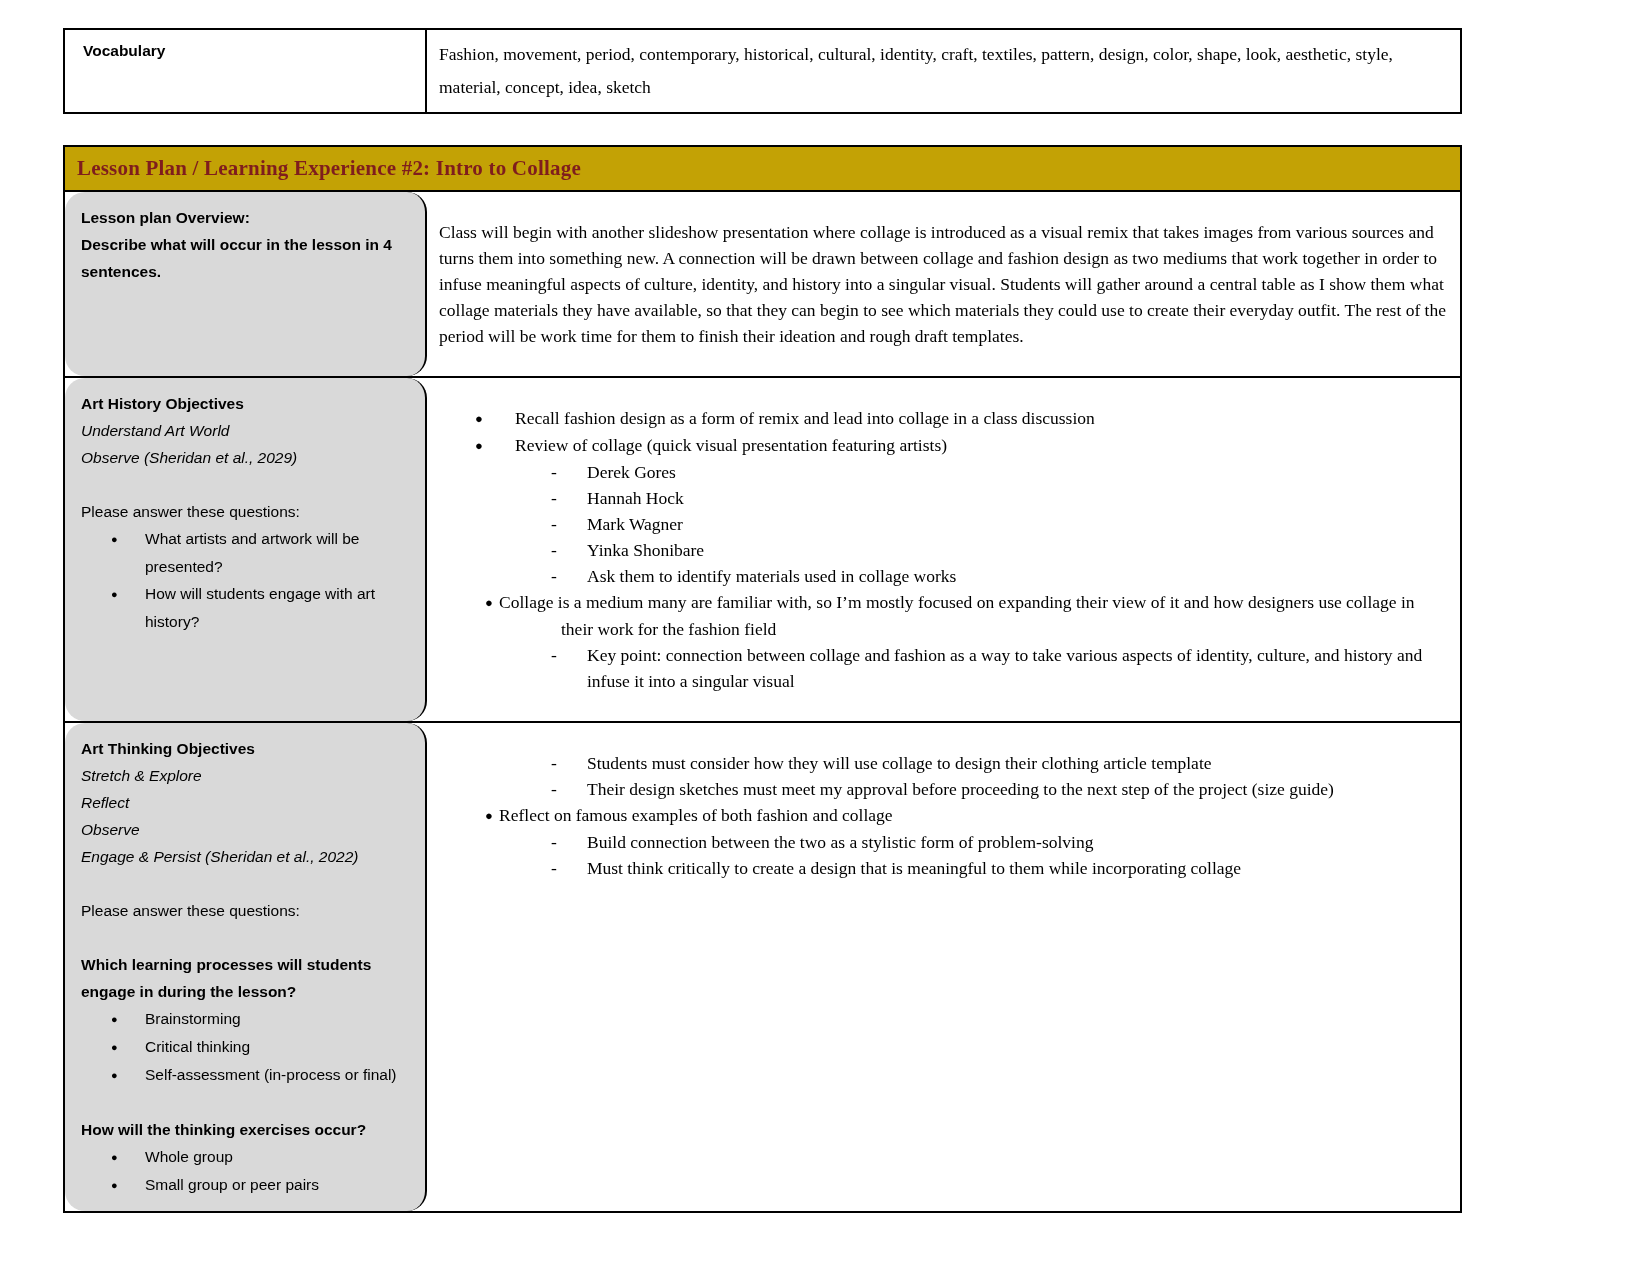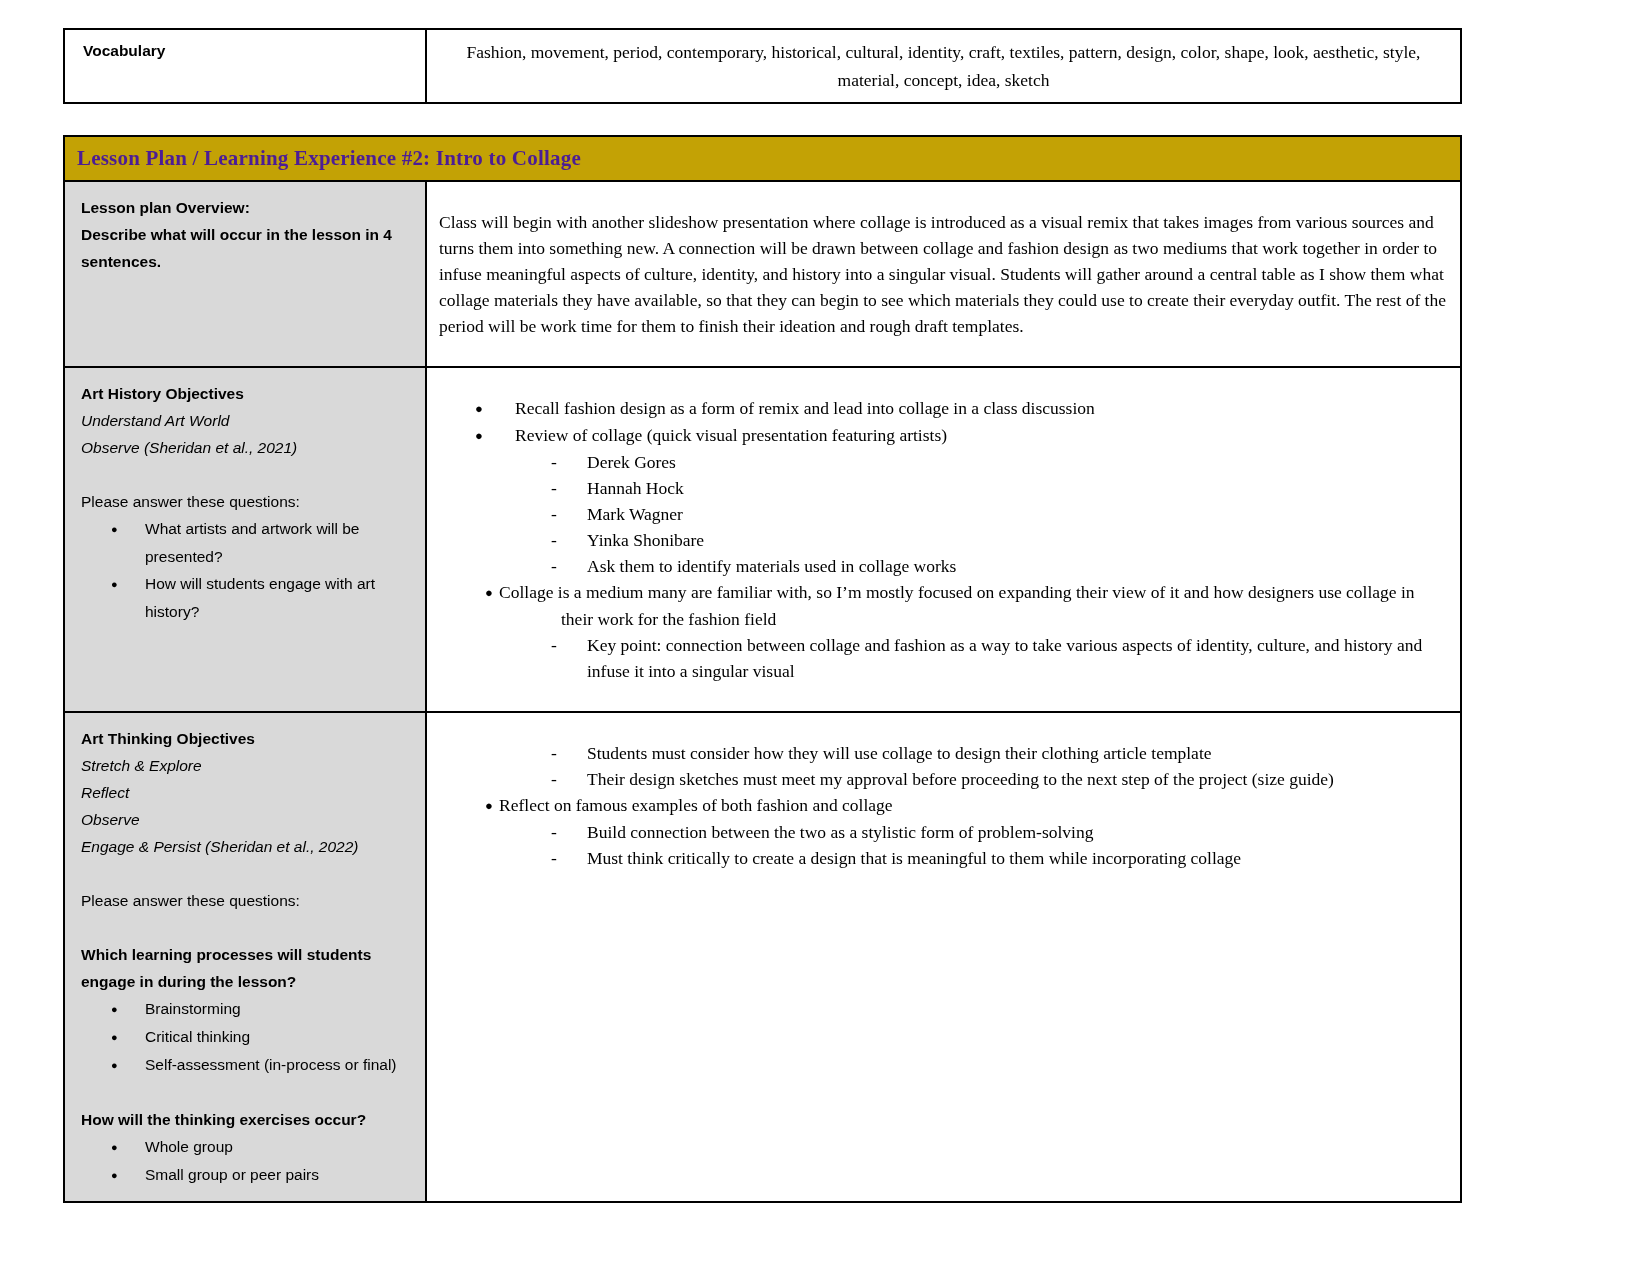--- a/index.html
+++ b/index.html
@@ -14,36 +14,36 @@
   .tbl { border: 2px solid #000; background: #fff; }
 
   
   .vocab { display: flex; }
   .vocab-left {
     width: 362px; border-right: 2px solid #000; padding: 12px 18px;
     font-family: "Liberation Sans", sans-serif; font-weight: 700; font-size: 15.5px;
   }
   .vocab-right {
     flex: 1; padding: 8px 12px;
-    font-size: 17.5px; line-height: 28px; text-align: center;
+    font-size: 17.5px; line-height: 33px;
   }
 
   
   .lesson { margin-top: 31px; }
   .title-bar {
-    background: #C3A205; border-bottom: 2px solid #000; color: #4c1d95;
+    background: #C3A205; border-bottom: 2px solid #000; color: #7f1d1d;
     font-family: "Liberation Serif", serif; font-weight: 700; font-size: 21px;
     padding: 9px 12px; letter-spacing: 0.2px;
   }
   .trow { display: flex; border-bottom: 2px solid #000; }
   .trow.last { border-bottom: none; }
   .cl {
     width: 362px; background: #D9D9D9; border-right: 2px solid #000;
     padding: 12px 16px; font-family: "Liberation Sans", sans-serif;
-    font-size: 15.5px; line-height: 27px;
+    font-size: 15.5px; line-height: 27px; border-radius: 20px;
   }
   .cr { flex: 1; padding: 27px 12px; font-size: 17.5px; line-height: 26px; }
 
   .bold { font-weight: 700; }
   .it { font-style: italic; }
   .sp { height: 27px; }
 
   
   .lb { padding-left: 64px; text-indent: -34px; }
   .lb::before { content: "●"; display: inline-block; width: 34px; font-size: 11px; text-indent: 0; vertical-align: 1px; }
@@ -82,21 +82,21 @@
         </div>
         <div class="cr">
           <div>Class will begin with another slideshow presentation where collage is introduced as a visual remix that takes images from various sources and turns them into something new. A connection will be drawn between collage and fashion design as two mediums that work together in order to infuse meaningful aspects of culture, identity, and history into a singular visual. Students will gather around a central table as I show them what collage materials they have available, so that they can begin to see which materials they could use to create their everyday outfit. The rest of the period will be work time for them to finish their ideation and rough draft templates.</div>
         </div>
       </div>
 
       <div class="trow">
         <div class="cl">
           <div class="bold">Art History Objectives</div>
           <div class="it">Understand Art World</div>
-          <div class="it">Observe (Sheridan et al., 2021)</div>
+          <div class="it">Observe (Sheridan et al., 2029)</div>
           <div class="sp"></div>
           <div>Please answer these questions:</div>
           <div class="lb">What artists and artwork will be presented?</div>
           <div class="lb">How will students engage with art history?</div>
         </div>
         <div class="cr">
           <div class="b1">Recall fashion design as a form of remix and lead into collage in a class discussion</div>
           <div class="b1">Review of collage (quick visual presentation featuring artists)</div>
           <div class="dash">Derek Gores</div>
           <div class="dash">Hannah Hock</div>

